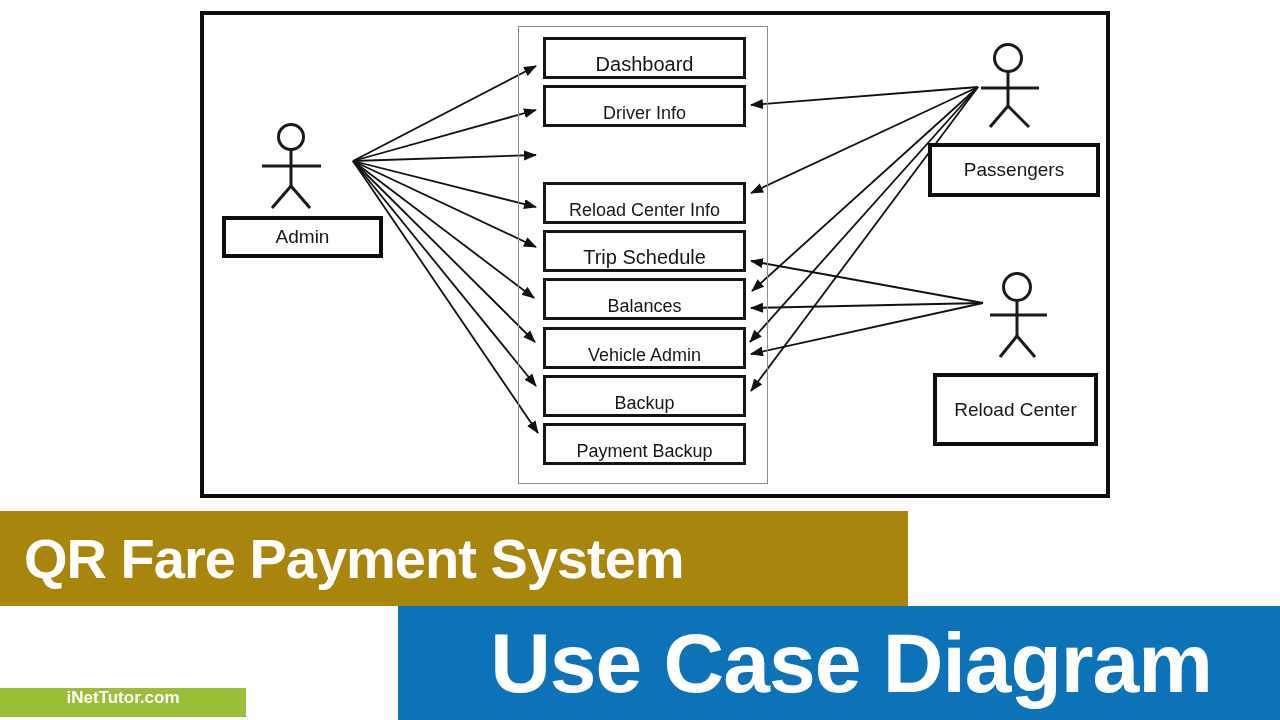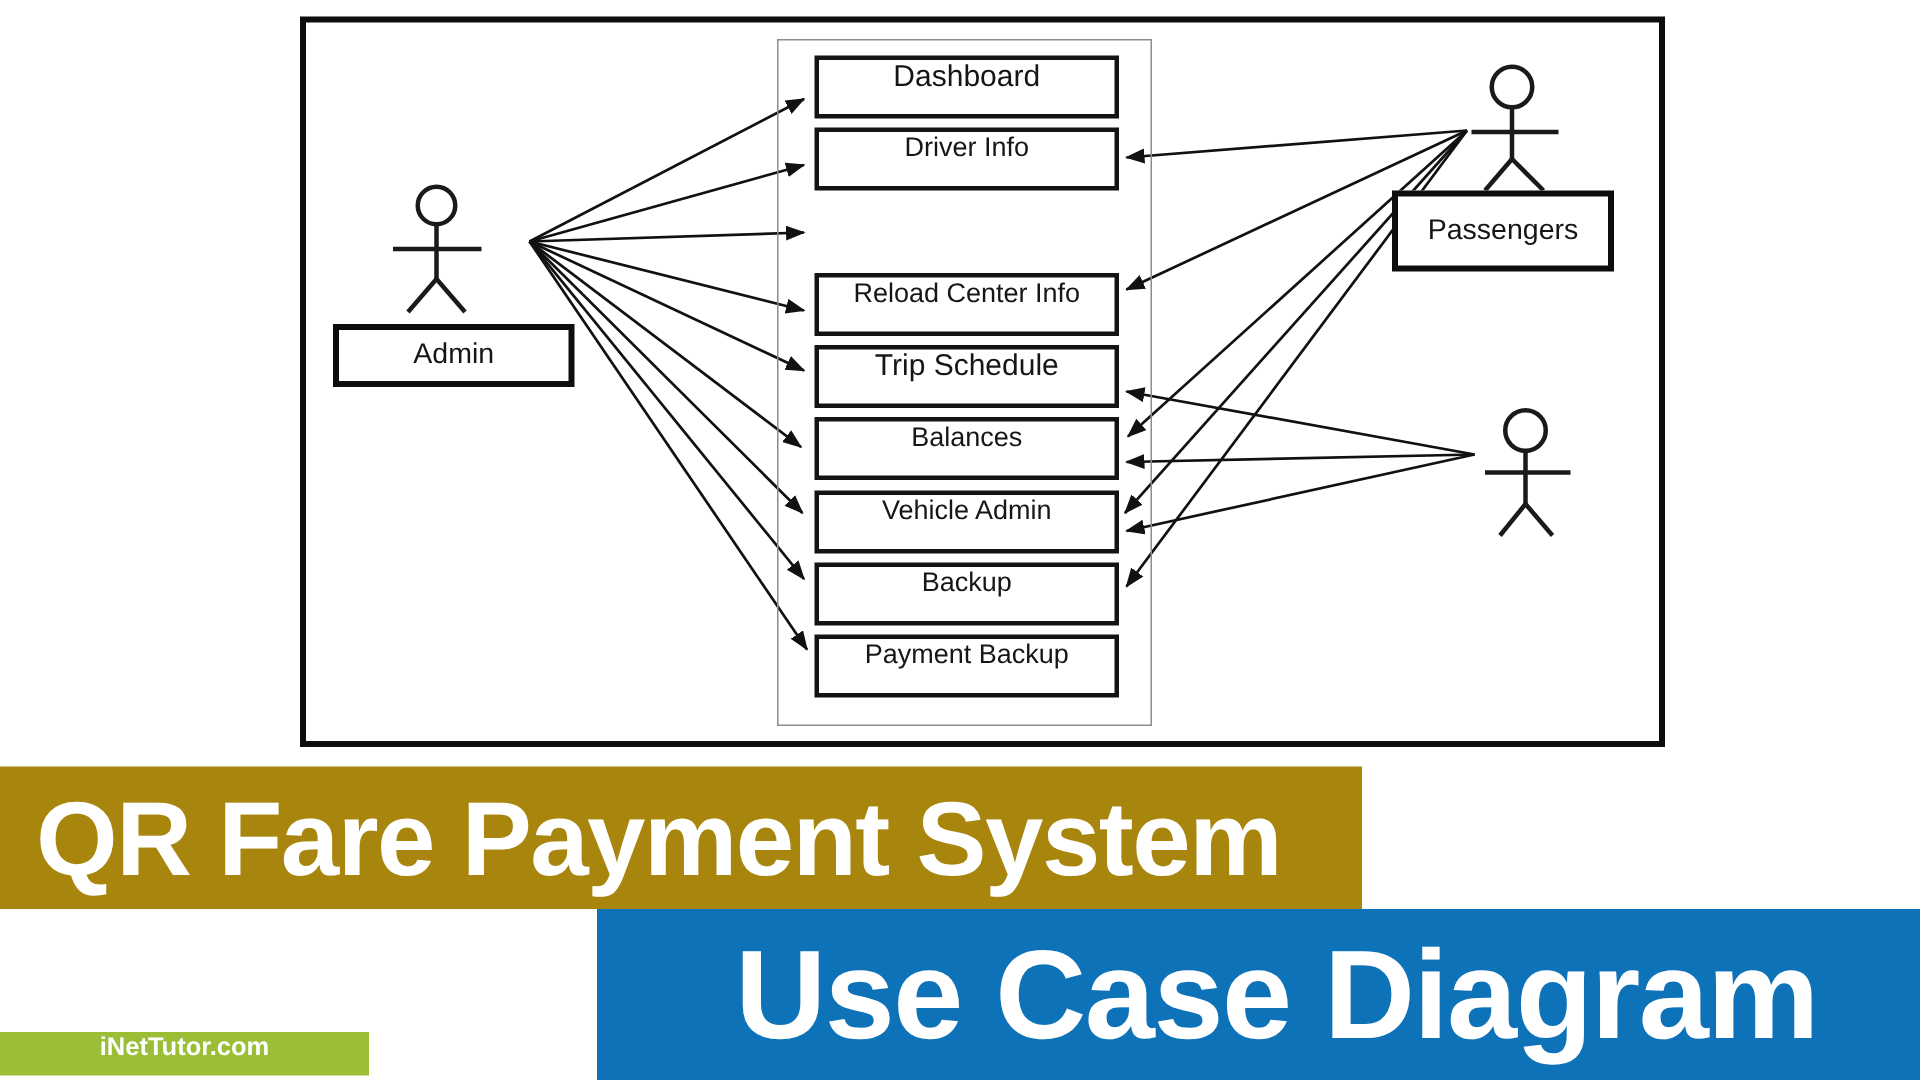--- a/index.html
+++ b/index.html
@@ -8,37 +8,37 @@
     background:#fff;font-family:"Liberation Sans",sans-serif;color:#161616;
   }
   .abs{position:absolute;box-sizing:border-box;}
   
   .frame{left:200px;top:11px;width:910px;height:487px;border:4px solid #0d0d0d;background:transparent;}
   
   .uc-container{left:518px;top:26px;width:250px;height:458px;border:1.5px solid #8c8c8c;background:transparent;}
   
   .uc{
     left:543px;width:203px;height:42px;border:3px solid #141414;background:#fff;
-    display:flex;align-items:flex-start;justify-content:center;
+    display:flex;align-items:flex-end;justify-content:center;
     font-size:18px;white-space:nowrap;
   }
   .uc.lg{font-size:20px;}
   
   .actor-box{
     border:4px solid #0d0d0d;background:#fff;display:flex;align-items:center;justify-content:center;
     font-size:19px;white-space:nowrap;
   }
   .wires{left:0;top:0;width:1280px;height:720px;}
   
   .banner-gold{
     left:0;top:511px;width:908px;height:95px;background:#a8860d;
     display:flex;align-items:center;
   }
   .banner-gold .txt{
-    color:#fff;font-weight:bold;font-size:70px;letter-spacing:-1px;
+    color:#fff;font-weight:bold;font-size:56px;letter-spacing:-1px;
     padding-left:24px;white-space:nowrap;
   }
   .banner-blue{
     left:398px;top:606px;width:882px;height:114px;background:#0e72b8;
     display:flex;align-items:center;justify-content:center;padding-left:24px;
   }
   .banner-blue .txt{
     color:#fff;font-weight:bold;font-size:84px;letter-spacing:-1px;white-space:nowrap;
   }
   .banner-green{
@@ -134,22 +134,25 @@
   <div class="abs uc" style="top:375px">
       <span>Backup</span>
     </div>
   <div class="abs uc" style="top:423px">
       <span>Payment Backup</span>
     </div>
 
   <div class="abs actor-box" style="left:222px;top:216px;width:161px;height:42px">
     <span>Admin</span>
   </div>
-  <div class="abs actor-box" style="left:928px;top:127px;width:148px;height:54px">
+  <div class="abs actor-box" style="left:928px;top:143px;width:172px;height:54px">
     <span>Passengers</span>
+  </div>
+  <div class="abs actor-box" style="left:933px;top:373px;width:165px;height:73px">
+    <span>Reload Center</span>
   </div>
 
   <div class="abs banner-gold">
     <span class="txt">QR Fare Payment System</span>
   </div>
   <div class="abs banner-blue">
     <span class="txt">Use Case Diagram</span>
   </div>
   <div class="abs banner-green">
     <span class="txt">iNetTutor.com</span>

